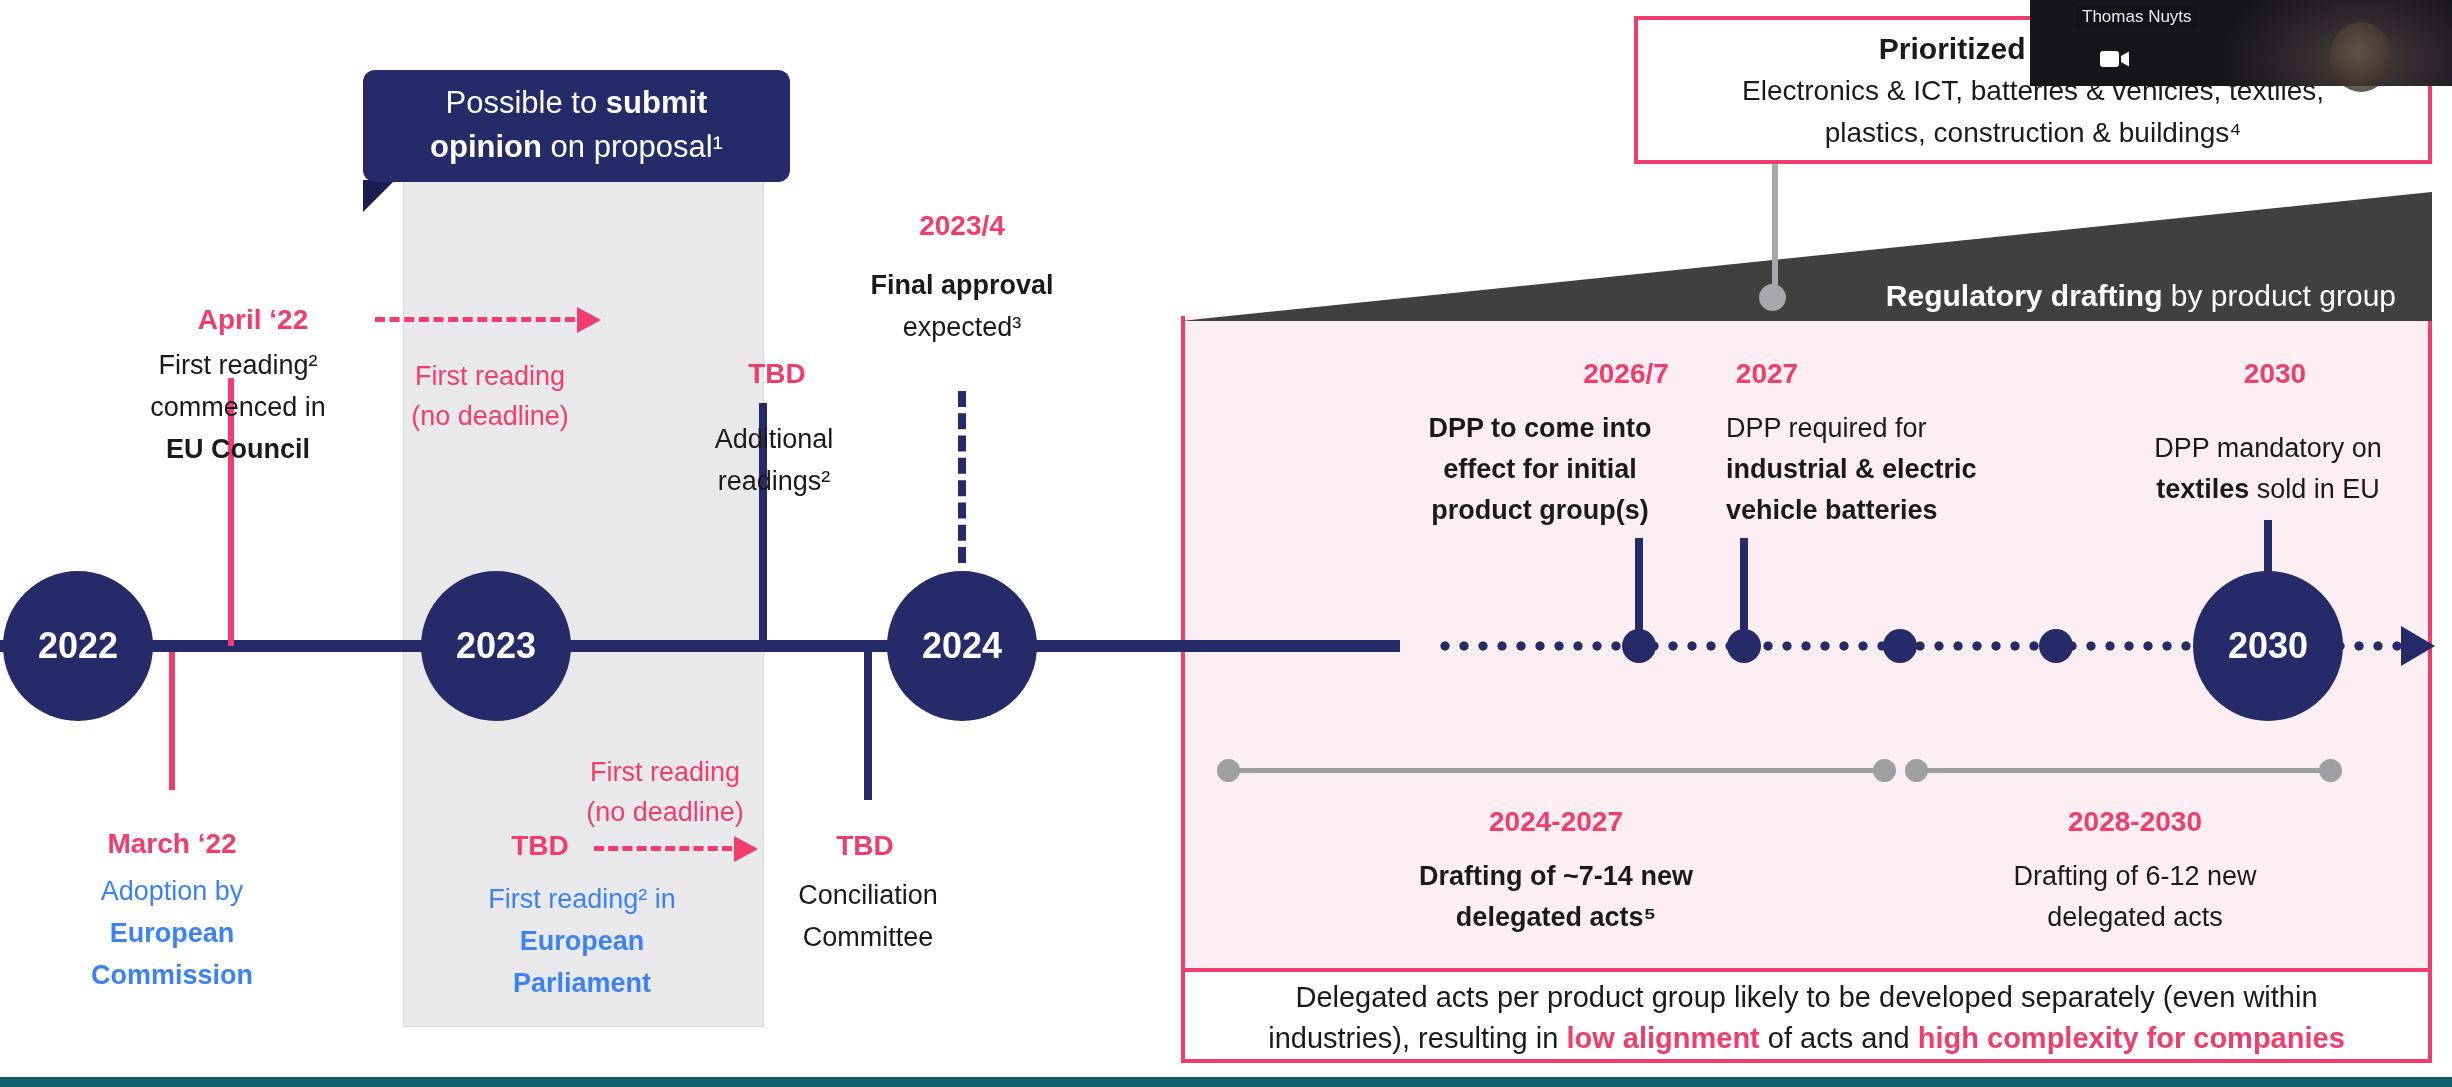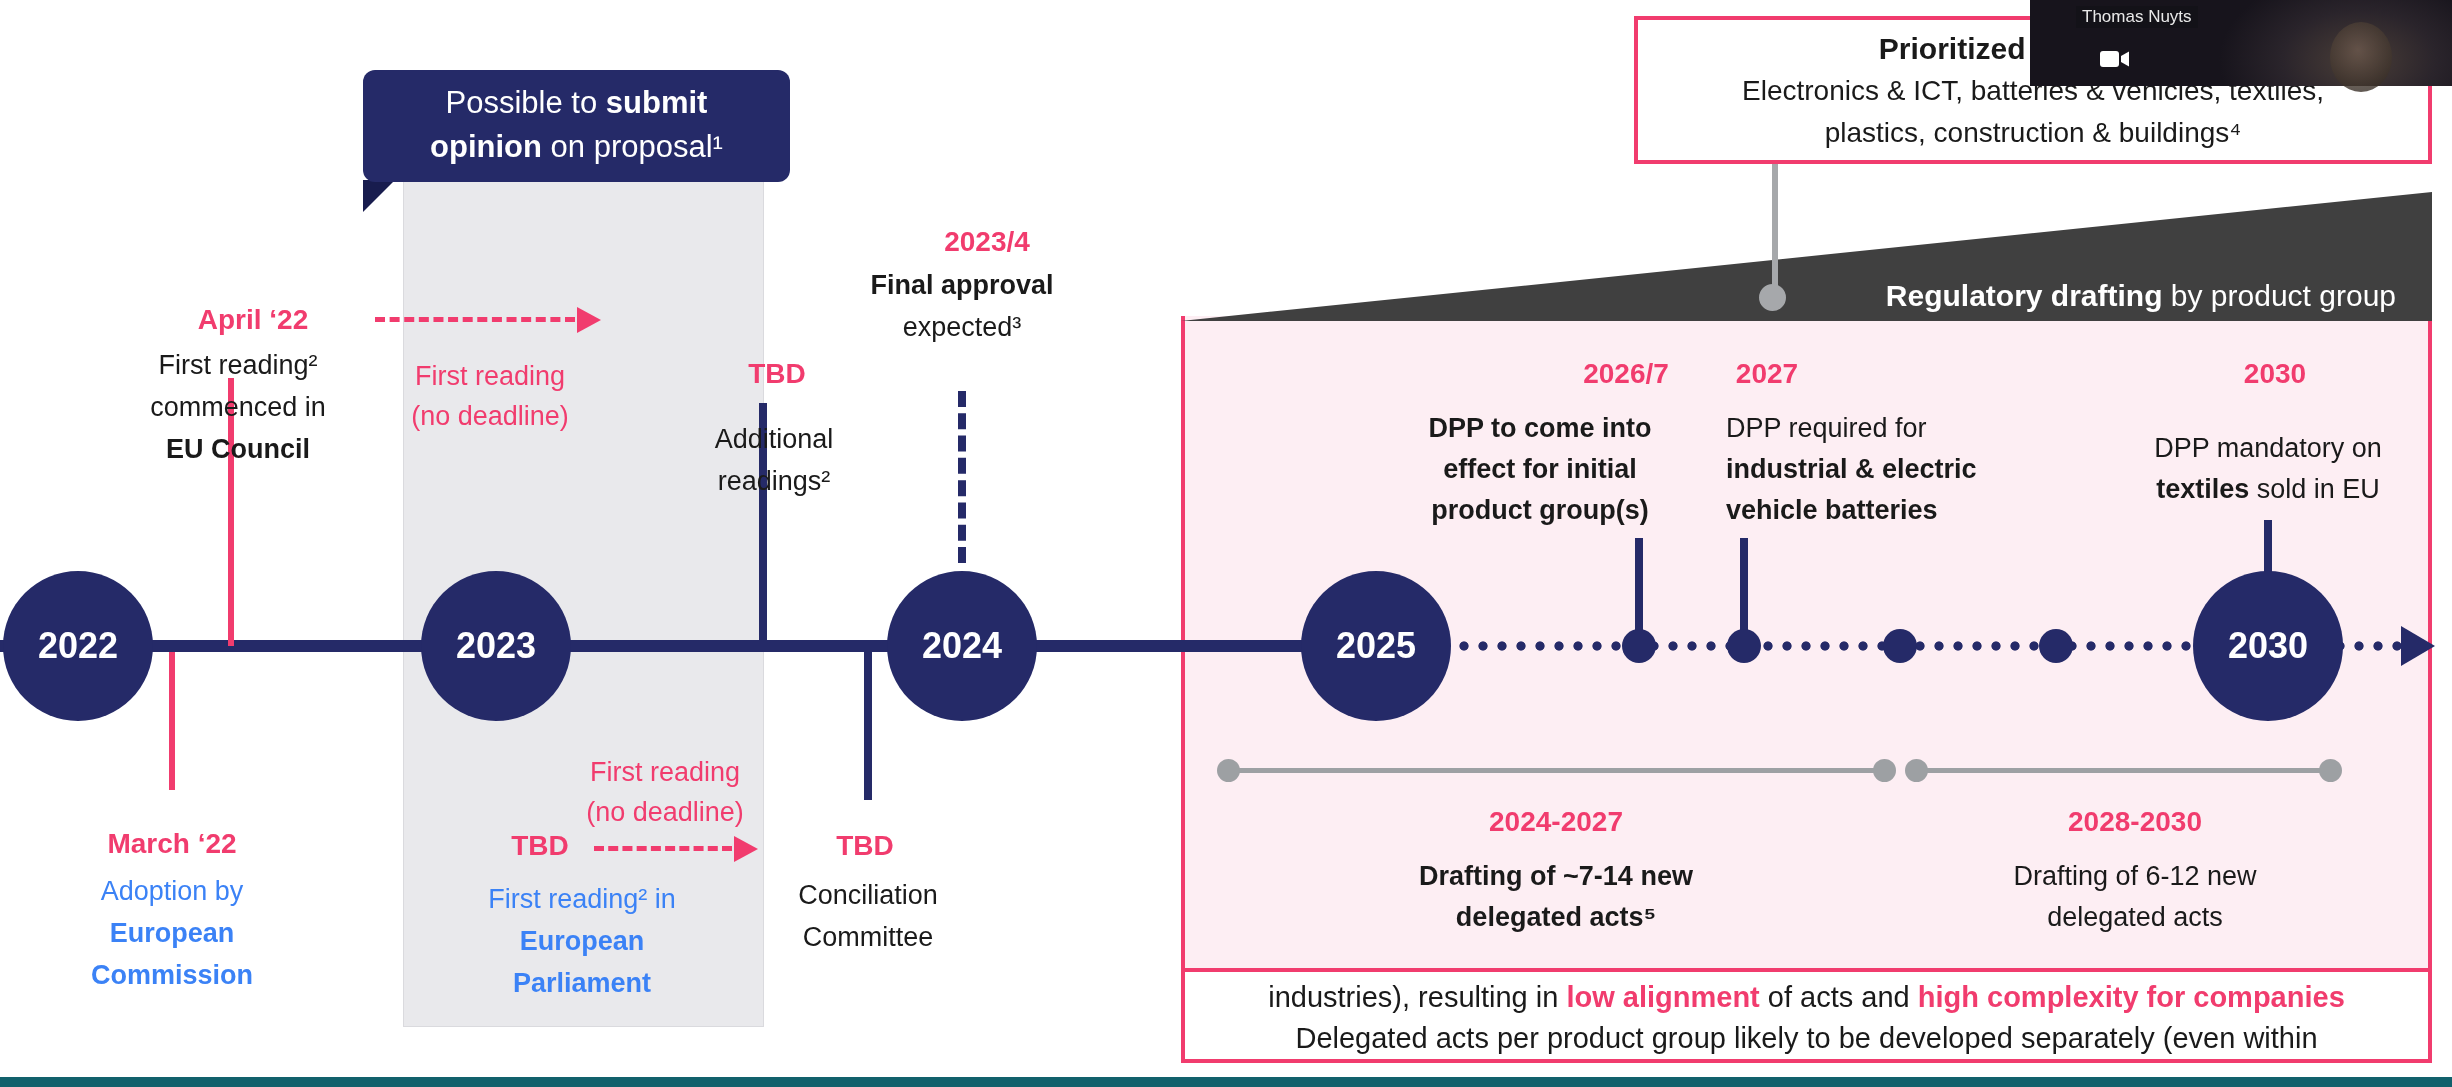--- a/index.html
+++ b/index.html
@@ -100,22 +100,22 @@
     <div><span>Possible to </span><b>submit</b></div>
     <div><b>opinion</b><span> on proposal¹</span></div>
   </div>
   <div class="abs banner-fold"></div>
 
   <div class="abs pink-body"></div>
   <div class="abs wedge">
     <div class="wedge-text"><b>Regulatory drafting</b><span> by product group</span></div>
   </div>
   <div class="abs note-strip">
+    <div>Delegated acts per product group likely to be developed separately (even within</div>
     <div><span>industries), resulting in </span><b class="pink">low alignment</b><span> of acts and </span><b class="pink">high complexity for companies</b></div>
-    <div>Delegated acts per product group likely to be developed separately (even within</div>
   </div>
 
   <div class="abs gray-connector"></div>
   <div class="abs gray-cdot"></div>
 
   <div class="abs tl-solid"></div>
   <div class="abs dotline tl-dotted"></div>
   <div class="abs dotline tl-dotted2"></div>
   <div class="abs tl-arrow"></div>
 
@@ -142,23 +142,20 @@
 
   <div class="abs year-circle" style="left:3px; top:571px;">
       <span>2022</span>
     </div>
   <div class="abs year-circle" style="left:421px; top:571px;">
       <span>2023</span>
     </div>
   <div class="abs year-circle" style="left:887px; top:571px;">
       <span>2024</span>
     </div>
-  <div class="abs year-circle" style="left:1301px; top:571px;">
-      <span>2025</span>
-    </div>
   <div class="abs year-circle" style="left:2193px; top:571px;">
       <span>2030</span>
     </div>
 
   <div class="abs mdot" style="left:1622px; top:629px;"></div>
   <div class="abs mdot" style="left:1727px; top:629px;"></div>
   <div class="abs mdot" style="left:1883px; top:629px;"></div>
   <div class="abs mdot" style="left:2039px; top:629px;"></div>
 
   <div class="t c b pink f28 z6" style="left:238px; top:304px;margin-left:15px;">April ‘22</div>
@@ -194,21 +191,21 @@
     <div class="b">European</div>
     <div class="b">Parliament</div>
   </div>
 
   <div class="t c b pink f28 z6" style="left:865px; top:830px;">TBD</div>
   <div class="t c lh z6" style="left:868px; top:874px;">
     <div>Conciliation</div>
     <div>Committee</div>
   </div>
 
-  <div class="t c b pink f28 z6" style="left:962px; top:226px;margin-left:25px;">2023/4</div>
+  <div class="t c b pink f28 z6" style="left:962px; top:210px;">2023/4</div>
   <div class="t c lh z6" style="left:962px; top:264px;">
     <div class="b">Final approval</div>
     <div>expected³</div>
   </div>
 
   <div class="t c b pink f28 z6" style="left:1626px; top:358px;">2026/7</div>
   <div class="t c b z6" style="left:1540px; top:408px; line-height:41px;">
     <div>DPP to come into</div>
     <div>effect for initial</div>
     <div>product group(s)</div>

